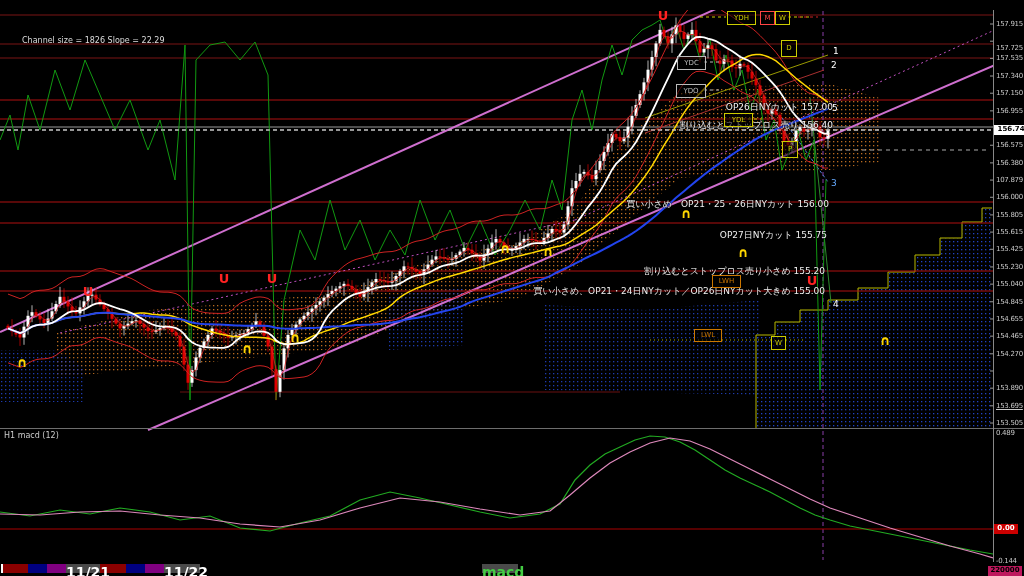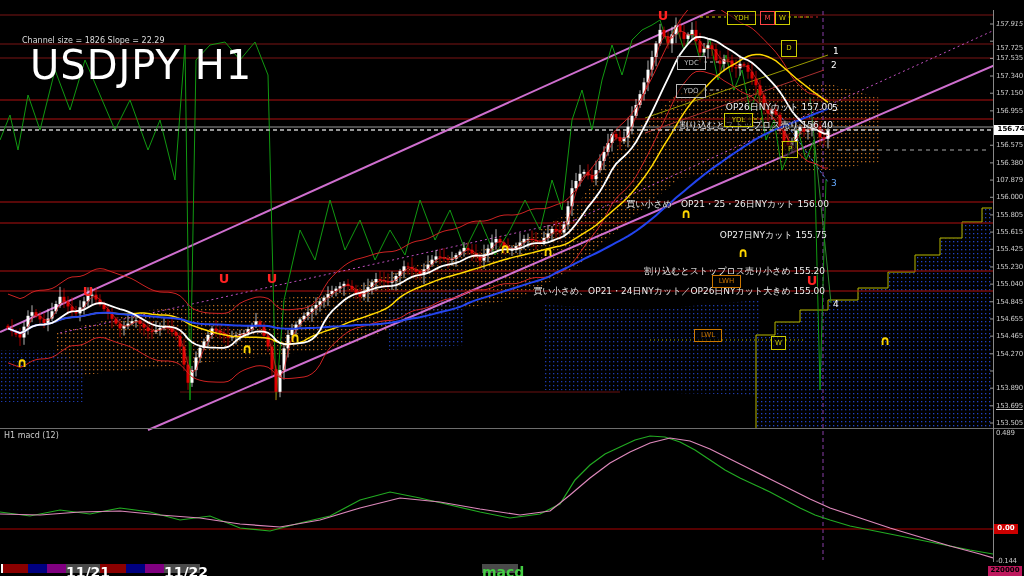--- a/index.html
+++ b/index.html
@@ -523,29 +523,28 @@
       <line x1="990" x2="993" y1="318.9647999999992" y2="318.9647999999992" stroke="#999"></line>
       <line x1="990" x2="993" y1="336.155999999999" y2="336.155999999999" stroke="#999"></line>
       <line x1="990" x2="993" y1="353.79959999999835" y2="353.79959999999835" stroke="#999"></line>
       <line x1="990" x2="993" y1="370.99079999999816" y2="370.99079999999816" stroke="#999"></line>
       <line x1="990" x2="993" y1="388.1820000000005" y2="388.1820000000005" stroke="#999"></line>
       <line x1="990" x2="993" y1="405.8255999999999" y2="405.8255999999999" stroke="#999"></line>
       <line x1="990" x2="993" y1="423.0167999999997" y2="423.0167999999997" stroke="#999"></line>
     </svg>
 
   <div id="channelInfo">Channel size = 1826 Slope = 22.29</div>
-  <div id="chartTitle">USDJPY H1</div>
   <div id="macdLabel">H1  macd (12)</div>
 
   <div class="sep" style="top:428px"></div>
   <div class="sep" style="top:562px"></div>
   <div id="axisline"></div>
 
   <div id="overlays">
-      <div class="axis-label" style="top: 20px; font-style: italic;">157.915</div>
+      <div class="axis-label" style="top: 20px;">157.915</div>
       <div class="axis-label" style="top: 44px; text-align: right;">157.725</div>
       <div class="axis-label" style="top: 54.3824px;">157.535</div>
       <div class="axis-label" style="top: 72.026px;">157.340</div>
       <div class="axis-label" style="top: 89.2172px;">157.150</div>
       <div class="axis-label" style="top: 106.861px;">156.955</div>
       <div class="axis-label" style="top: 141.243px;">156.575</div>
       <div class="axis-label" style="top: 158.887px;">156.380</div>
       <div class="axis-label" style="top: 176.078px;">107.879</div>
       <div class="axis-label" style="top: 193.269px;">156.000</div>
       <div class="axis-label" style="top: 210.913px;">155.805</div>

